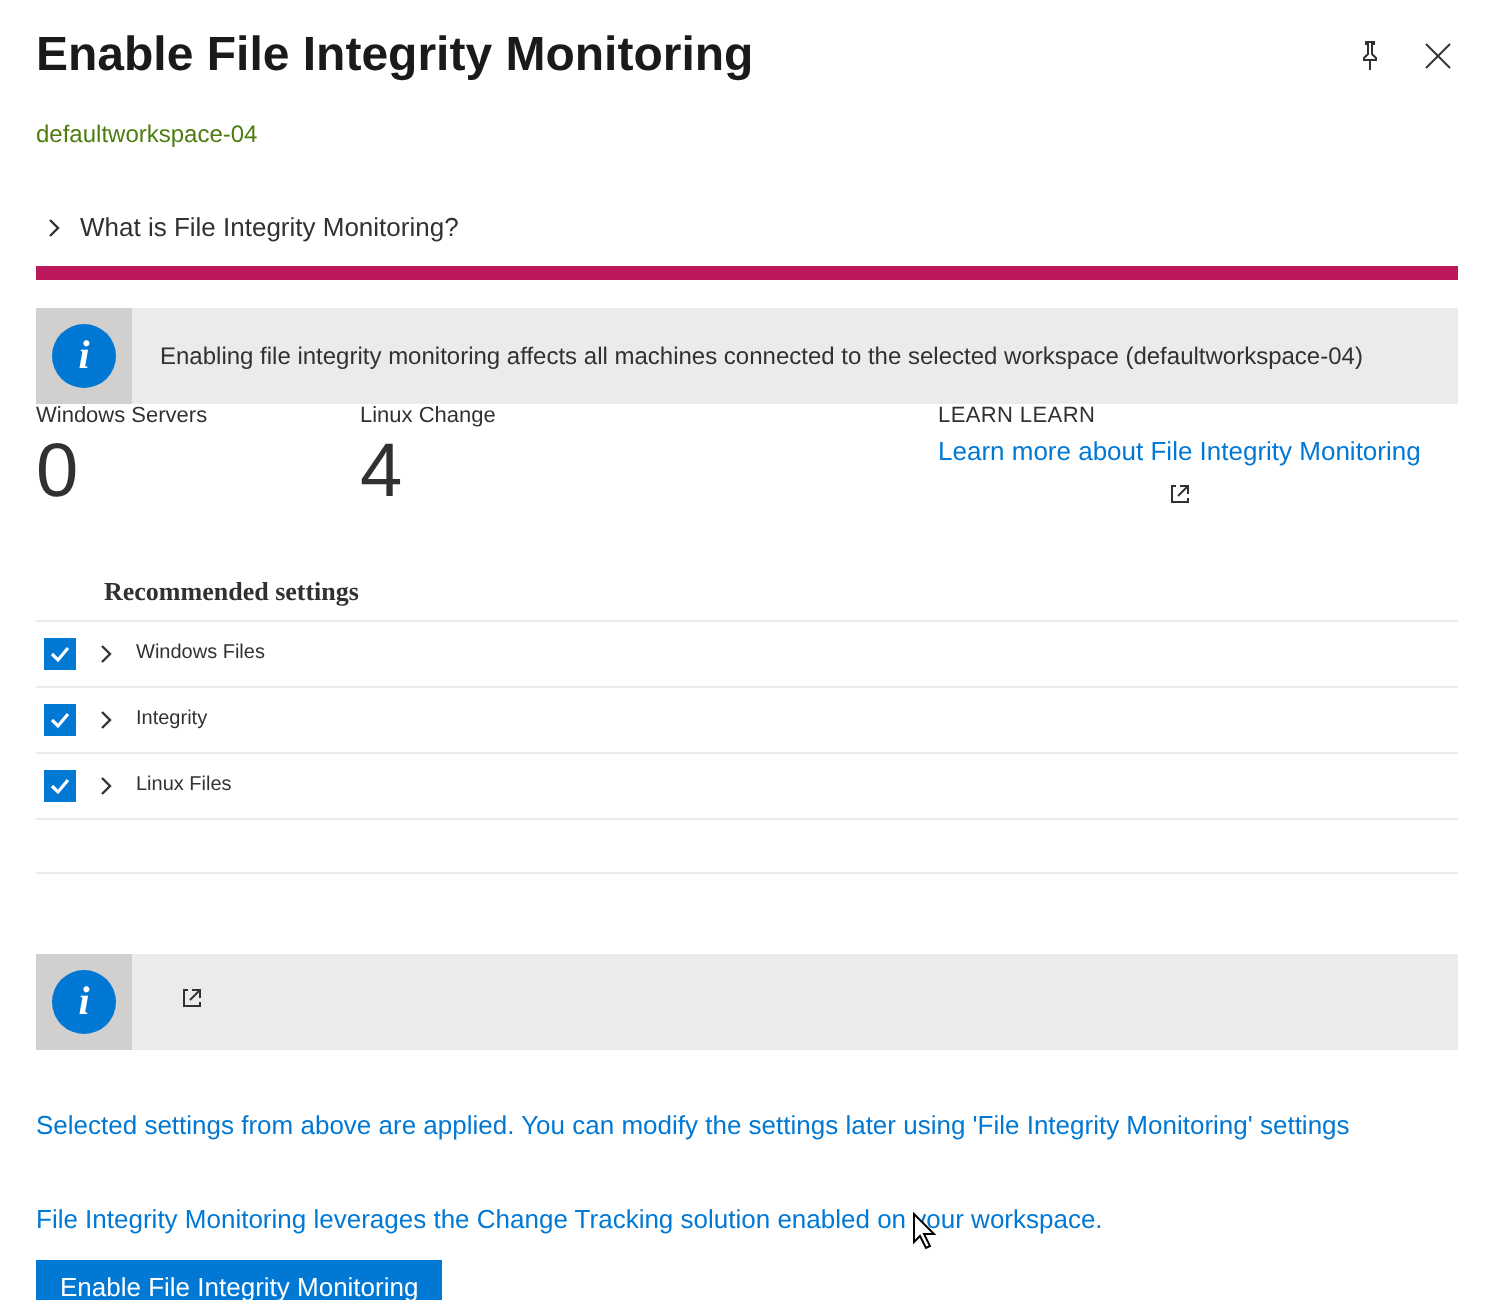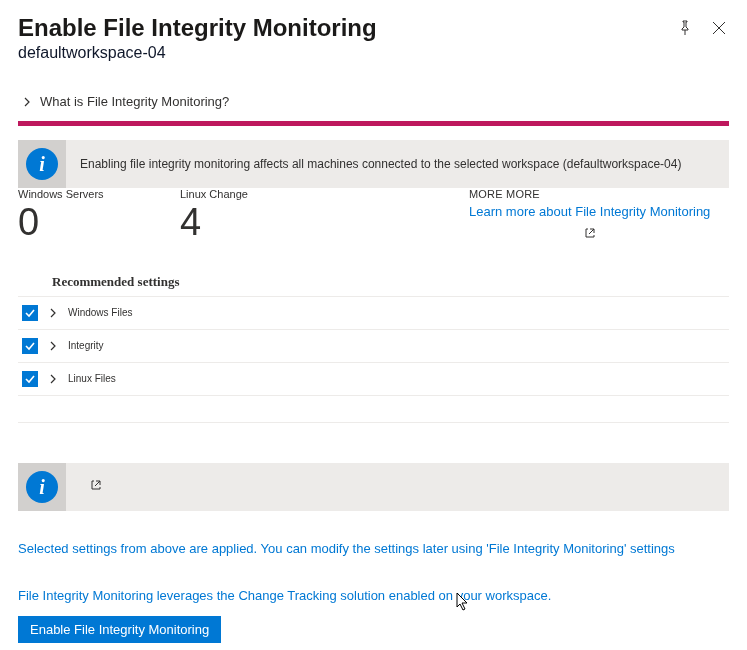--- a/index.html
+++ b/index.html
@@ -7,29 +7,29 @@
       font-family: "Segoe UI", -apple-system, sans-serif;
       font-size: 13px;
       color: #323130;
       background: #fff;
       width: 747px;
       padding: 14px 18px;
     }
     .header { display: flex; align-items: flex-start; }
     .header-title-block { flex: 1; }
     .page-title { font-size: 24px; font-weight: 600; color: #1b1a19; }
-    .subtitle { font-size: 16px; color: #0f172a; margin-top: 2px; }
+    .subtitle { font-size: 12px; color: #4d7c0f; margin-top: 18px; }
     .header-icons { display: flex; gap: 18px; align-items: center; margin-top: 6px; }
     .icon-btn { cursor: pointer; color: #323130; display: inline-flex; }
     .close-icon { margin-left: auto; margin-right: 2px; }
 
     .expander {
       display: flex; align-items: center; gap: 8px;
       padding: 12px 4px; margin-top: 20px;
-      border-bottom: 5px solid #be185d;
+      border-bottom: 7px solid #be185d;
       cursor: pointer; font-size: 13px;
     }
     .chevron { display: inline-flex; }
 
     .info-banner {
       display: flex; align-items: center; gap: 14px;
       background: #edebe9; margin-top: 14px; padding: 0 16px 0 0;
     }
     .info-icon-box {
       width: 48px; height: 48px; background: #d2d0ce;
@@ -128,21 +128,21 @@
 <div class="stats-row">
   <div class="stat">
     <div class="stat-label">Windows Servers</div>
     <div class="stat-value">0</div>
   </div>
   <div class="stat">
     <div class="stat-label">Linux Change</div>
     <div class="stat-value">4</div>
   </div>
   <div class="learn-more-block">
-    <div class="learn-more-label">MORE MORE</div>
+    <div class="learn-more-label">LEARN LEARN</div>
     <a class="learn-more-link">
       <span>Learn more about File Integrity Monitoring</span>
       <span class="ext-icon">
         <svg width="12" height="12" viewBox="0 0 12 12" fill="none" stroke="currentColor" stroke-width="1">
           <path d="M4 2 H2 V10 H10 V8"></path>
             <path d="M6 2 H10 V6"></path>
             <line x1="10" y1="2" x2="5" y2="7"></line>
         </svg>
       </span>
     </a>

